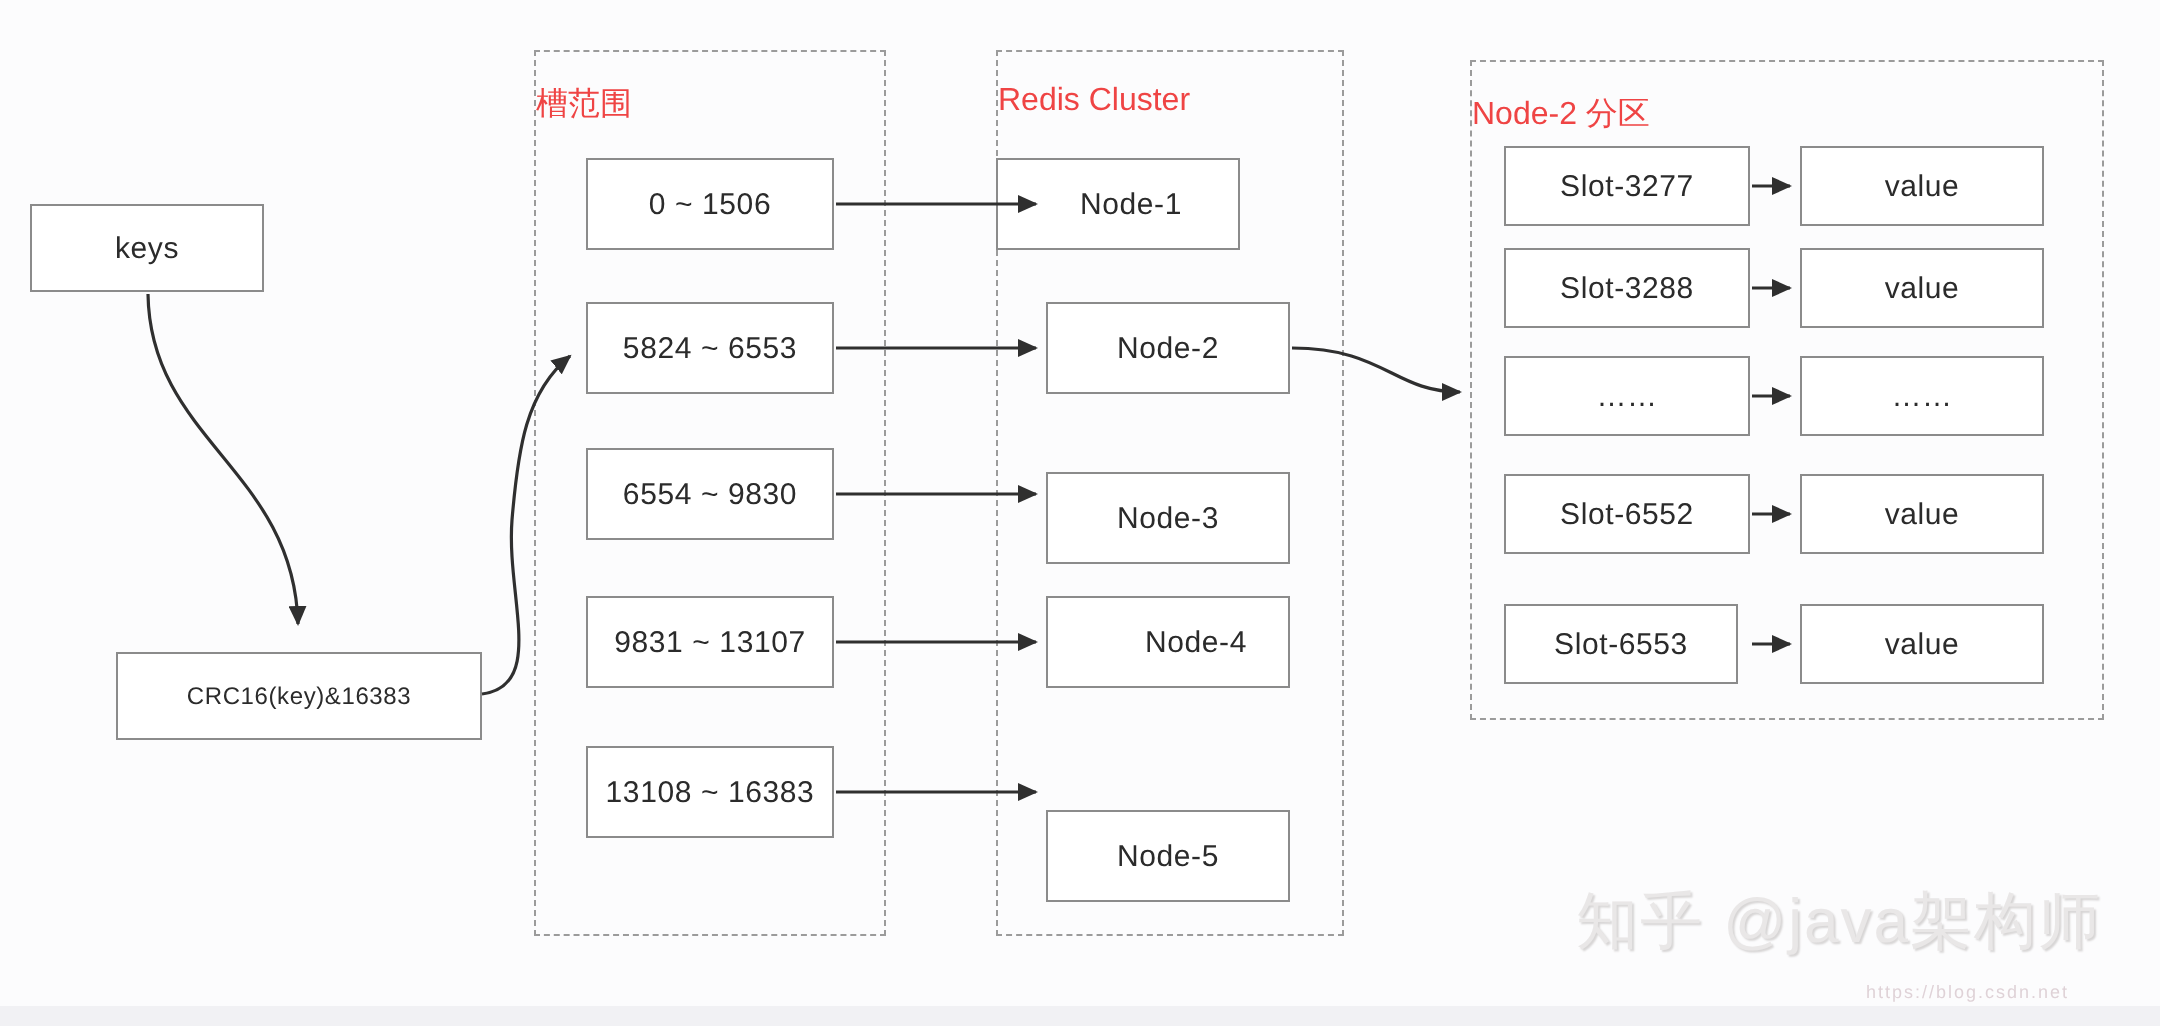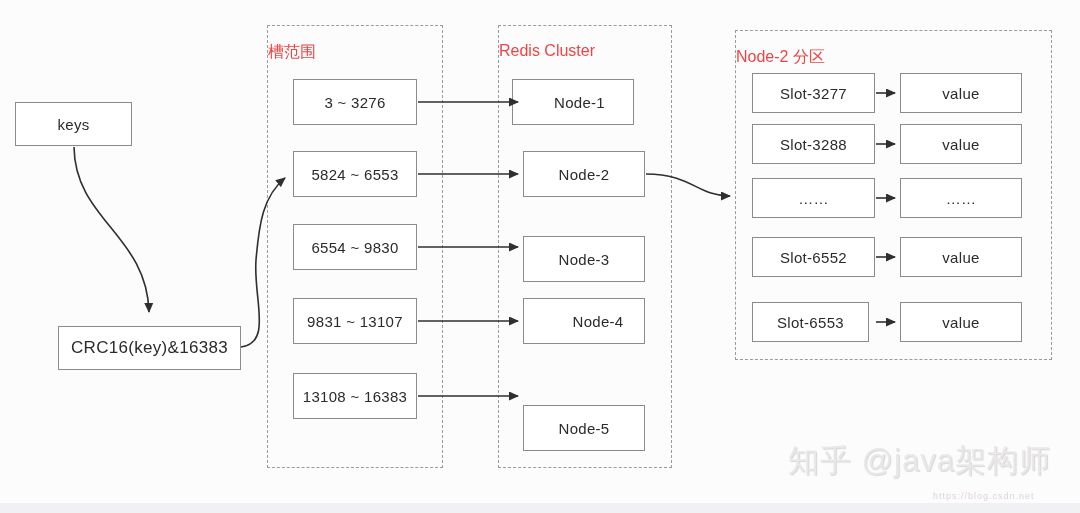--- a/index.html
+++ b/index.html
@@ -34,35 +34,35 @@
   .bottom-strip{
     position:absolute;left:0;top:503px;width:1080px;height:10px;background:#f1f1f4;
   }
 </style>
 </head>
 <body>
 
 <div class="canvas">
 
   <div class="box" style="left:15px;top:102px;width:117px;height:44px;">keys</div>
-  <div class="box" style="left:58px;top:326px;width:183px;height:44px;font-size:17px;">CRC16(key)&amp;16383</div>
+  <div class="box" style="left:58px;top:326px;width:183px;height:44px;font-size:12px;">CRC16(key)&amp;16383</div>
 
   <div class="dashed" style="left:267px;top:25px;width:176px;height:443px;">
     <div class="panel-title">槽范围</div>
   </div>
-  <div class="box" style="left:293px;top:79px;width:124px;height:46px;">3 ~ 3276</div>
+  <div class="box" style="left:293px;top:79px;width:124px;height:46px;">0 ~ 1506</div>
   <div class="box" style="left:293px;top:151px;width:124px;height:46px;">5824 ~ 6553</div>
   <div class="box" style="left:293px;top:224px;width:124px;height:46px;">6554 ~ 9830</div>
   <div class="box" style="left:293px;top:298px;width:124px;height:46px;">9831 ~ 13107</div>
   <div class="box" style="left:293px;top:373px;width:124px;height:46px;">13108 ~ 16383</div>
 
   <div class="dashed" style="left:498px;top:25px;width:174px;height:443px;">
     <div class="panel-title">Redis Cluster</div>
   </div>
-  <div class="box" style="left:512px;top:79px;width:122px;height:46px;padding-left:13px;">Node-1</div>
+  <div class="box" style="left:498px;top:79px;width:122px;height:46px;padding-left:13px;">Node-1</div>
   <div class="box" style="left:523px;top:151px;width:122px;height:46px;">Node-2</div>
   <div class="box" style="left:523px;top:224px;width:122px;height:46px;margin-top:12px;">Node-3</div>
   <div class="box" style="left:523px;top:298px;width:122px;height:46px;padding-left:28px;">Node-4</div>
   <div class="box" style="left:523px;top:373px;width:122px;height:46px;margin-top:32px;">Node-5</div>
 
   <div class="dashed" style="left:735px;top:30px;width:317px;height:330px;">
     <div class="panel-title">Node-2 分区</div>
   </div>
   <div class="box" style="left:752px;top:73px;width:123px;height:40px;">Slot-3277</div>
   <div class="box" style="left:900px;top:73px;width:122px;height:40px;">value</div>

